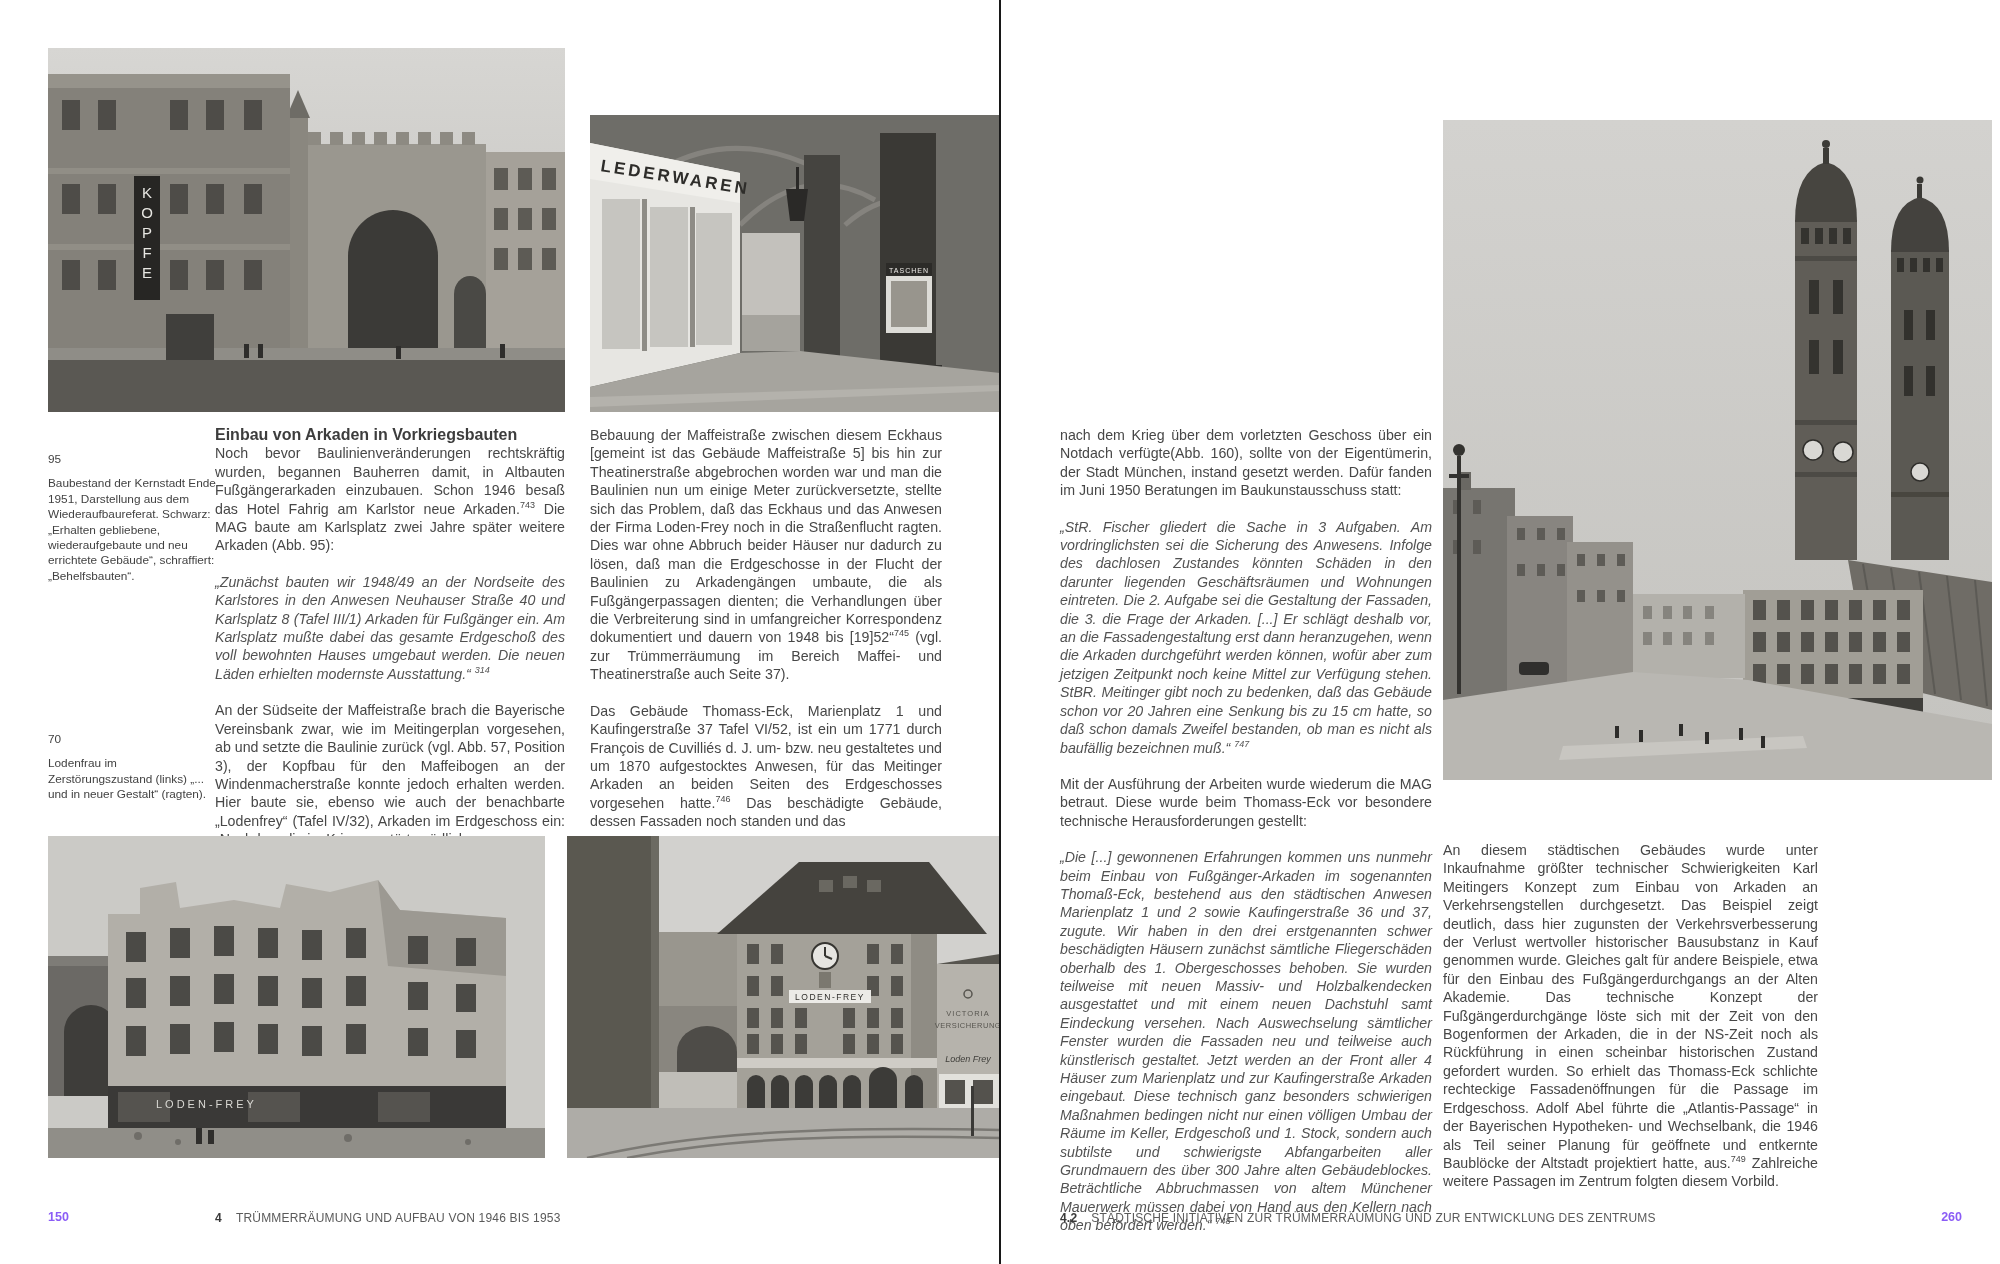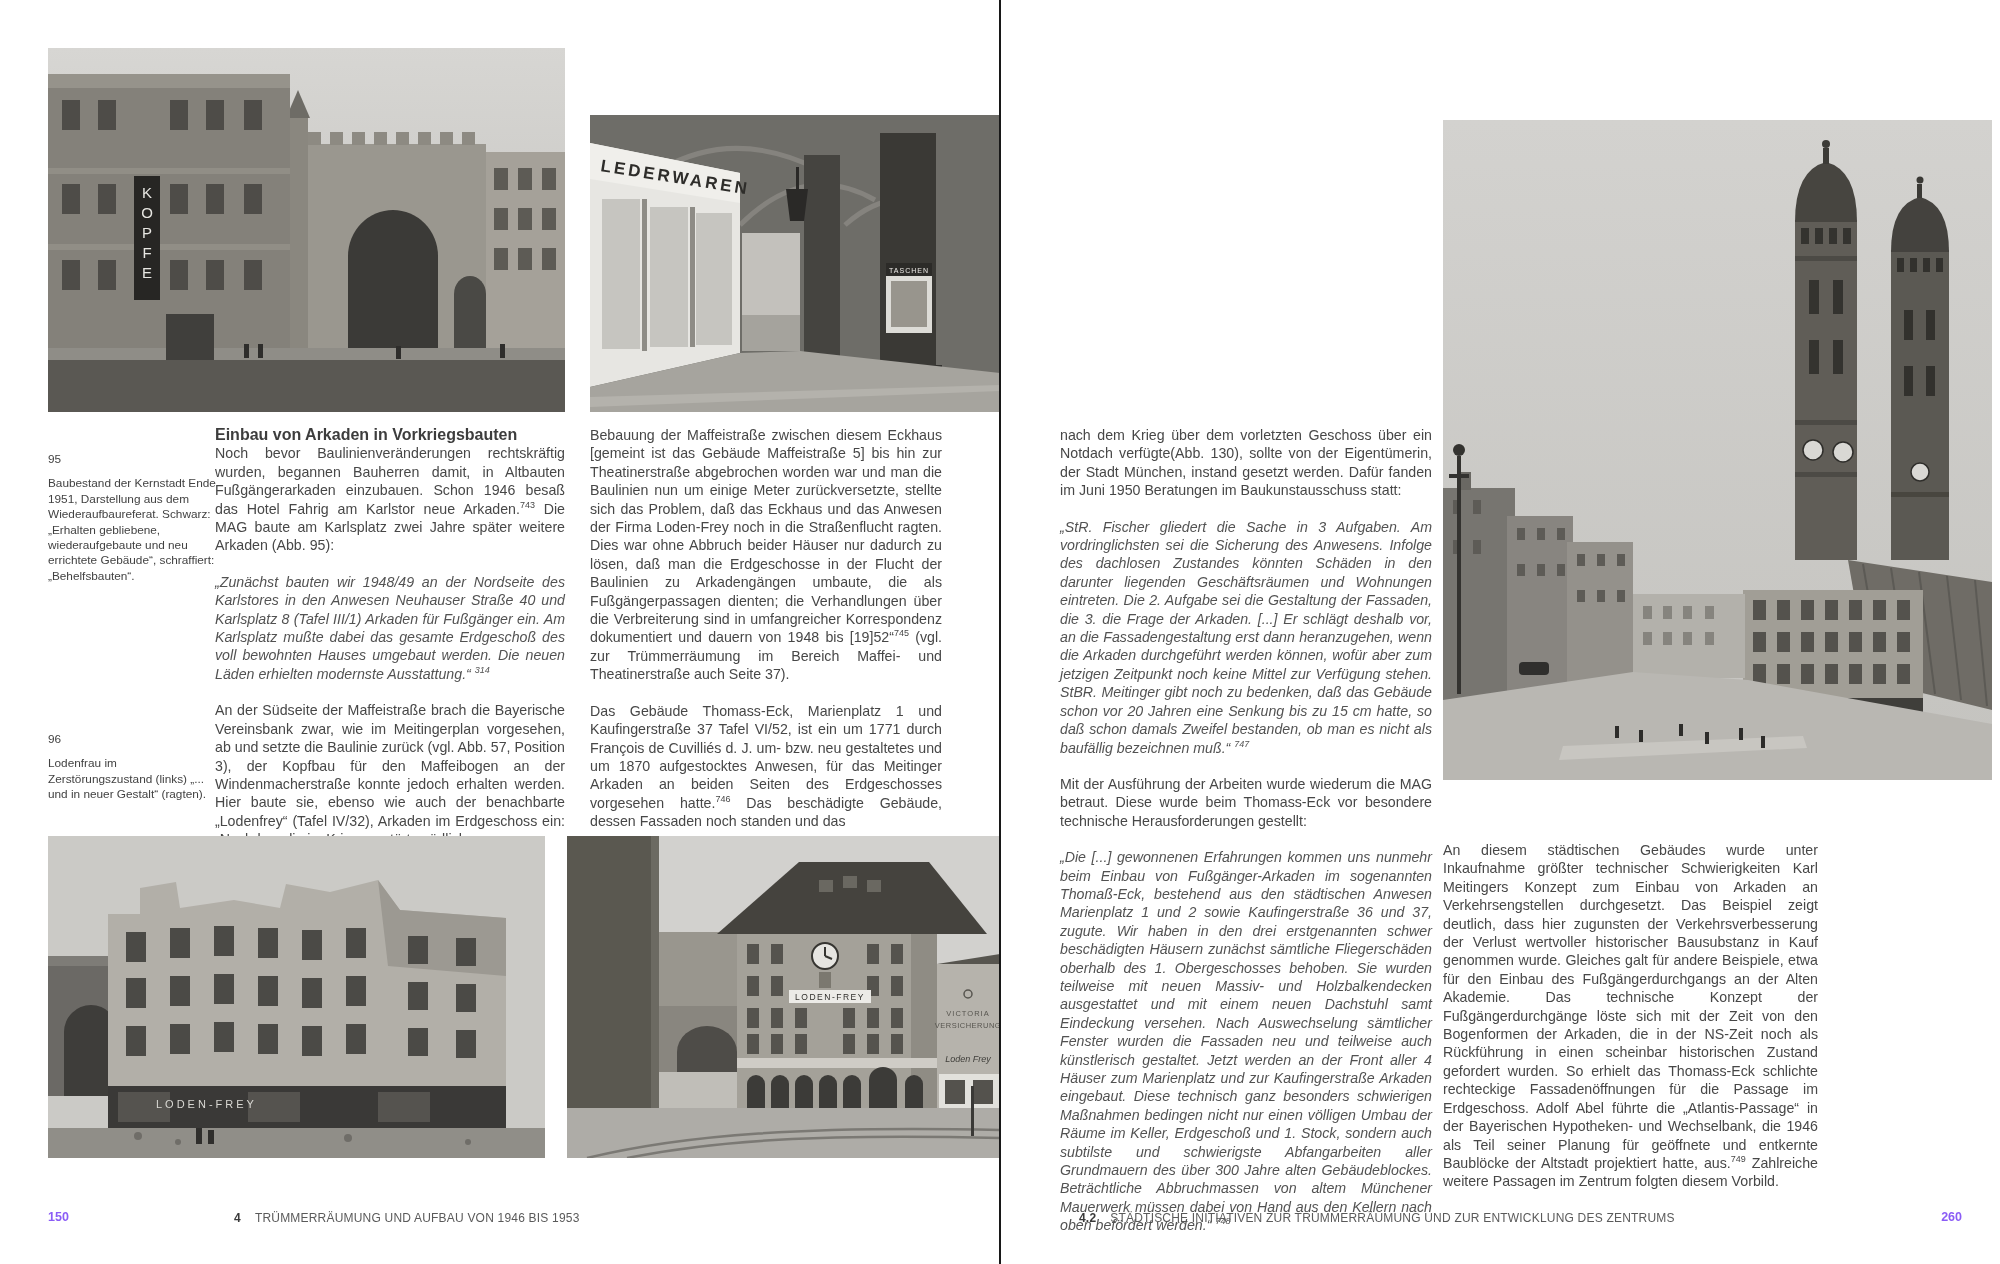--- a/index.html
+++ b/index.html
@@ -10,21 +10,21 @@
   .photo svg{display:block;width:100%;height:100%;}
   .bodycol{position:absolute;font-size:14.2px;line-height:18.4px;text-align:justify;
            color:#474747;hyphens:auto;}
   .bodycol p{margin:0 0 18px 0;}
   .bodycol p:last-child{margin-bottom:0;}
   .bodycol .quote{font-style:italic;color:#525252;}
   h3.colhead{margin:0;font-size:16px;line-height:18.4px;font-weight:bold;color:#3d3d3d;}
   sup{font-size:9px;line-height:0;vertical-align:super;}
   .caption{position:absolute;width:168px;font-size:11.8px;line-height:15.4px;color:#424242;text-align:left;}
   .caption .fignum{display:block;margin-bottom:9px;}
-  .footer{position:absolute;font-size:12px;letter-spacing:.2px;color:#5a5a5a;white-space:nowrap;margin-left:19px;}
+  .footer{position:absolute;font-size:12px;letter-spacing:.2px;color:#5a5a5a;white-space:nowrap;}
   .footer .num{font-weight:bold;color:#3a3a3a;margin-right:14px;}
   .pagenum{position:absolute;font-size:12.5px;font-weight:bold;color:#8b5cf6;}
   text{font-family:"Liberation Sans",sans-serif;}
 </style>
 </head>
 <body>
 
 <div id="spread">
 
   <div class="photo" style="left:48px;top:48px;width:517px;height:364px;">
@@ -145,21 +145,21 @@
       <polygon points="0,282 410,270 410,276 0,292" fill="#b4b2ac"></polygon>
     </svg>
   </div>
 
   <div class="caption" style="left:48px;top:452px;">
     <span class="fignum">95</span>
     <span>Baubestand der Kernstadt Ende 1951, Darstellung aus dem Wiederaufbaureferat. Schwarz: „Erhalten gebliebene, wiederaufgebaute und neu errichtete Gebäude“, schraffiert: „Behelfsbauten“.</span>
   </div>
 
   <div class="caption" style="left:48px;top:732px;">
-    <span class="fignum">96</span>
+    <span class="fignum">70</span>
     <span>Lodenfrau im Zerstörungszustand (links) „... und in neuer Gestalt“ (ragten).</span>
   </div>
 
   <div class="bodycol" style="left:215px;top:426px;width:350px;">
     <h3 class="colhead">Einbau von Arkaden in Vorkriegsbauten</h3>
     <p><span>Noch bevor Baulinienveränderungen rechtskräftig wurden, begannen Bauherren damit, in Altbauten Fußgängerarkaden einzubauen. Schon 1946 besaß das Hotel Fahrig am Karlstor neue Arkaden.</span><sup>743</sup><span> Die MAG baute am Karlsplatz zwei Jahre später weitere Arkaden (Abb. 95):</span></p>
     <p class="quote"><span>„Zunächst bauten wir 1948/49 an der Nordseite des Karlstores in den Anwesen Neuhauser Straße 40 und Karlsplatz 8 (Tafel III/1) Arkaden für Fußgänger ein. Am Karlsplatz mußte dabei das gesamte Erdgeschoß des voll bewohnten Hauses umgebaut werden. Die neuen Läden erhielten modernste Ausstattung.“ </span><sup>314</sup></p>
     <p>An der Südseite der Maffeistraße brach die Bayerische Vereinsbank zwar, wie im Meitingerplan vorgesehen, ab und setzte die Baulinie zurück (vgl. Abb. 57, Position 3), der Kopfbau für den Maffeibogen an der Windenmacherstraße konnte jedoch erhalten werden. Hier baute sie, ebenso wie auch der benachbarte „Lodenfrey“ (Tafel IV/32), Arkaden im Erdgeschoss ein: „Nachdem die im Krieg zerstörte südliche</p>
   </div>
 
@@ -309,21 +309,21 @@
   </div>
 
   <div class="pagenum" style="left:48px;top:1210px;">150</div>
   <div class="footer" style="left:215px;top:1211px;">
     <span class="num">4</span><span>TRÜMMERRÄUMUNG UND AUFBAU VON 1946 BIS 1953</span>
   </div>
 
   <div class="divider" style="left:999px;"></div>
 
   <div class="bodycol" style="left:1060px;top:426px;width:372px;">
-    <p>nach dem Krieg über dem vorletzten Geschoss über ein Notdach verfügte(Abb. 130), sollte von der Eigentümerin, der Stadt München, instand gesetzt werden. Dafür fanden im Juni 1950 Beratungen im Baukunstausschuss statt:</p>
+    <p>nach dem Krieg über dem vorletzten Geschoss über ein Notdach verfügte(Abb. 160), sollte von der Eigentümerin, der Stadt München, instand gesetzt werden. Dafür fanden im Juni 1950 Beratungen im Baukunstausschuss statt:</p>
     <p class="quote"><span>„StR. Fischer gliedert die Sache in 3 Aufgaben. Am vordringlichsten sei die Sicherung des Anwesens. Infolge des dachlosen Zustandes könnten Schäden in den darunter liegenden Geschäftsräumen und Wohnungen eintreten. Die 2. Aufgabe sei die Gestaltung der Fassaden, die 3. die Frage der Arkaden. [...] Er schlägt deshalb vor, an die Fassadengestaltung erst dann heranzugehen, wenn die Arkaden durchgeführt werden können, wofür aber zum jetzigen Zeitpunkt noch keine Mittel zur Verfügung stehen. StBR. Meitinger gibt noch zu bedenken, daß das Gebäude schon vor 20 Jahren eine Senkung bis zu 15 cm hatte, so daß schon damals Zweifel bestanden, ob man es nicht als baufällig bezeichnen muß.“ </span><sup>747</sup></p>
     <p>Mit der Ausführung der Arbeiten wurde wiederum die MAG betraut. Diese wurde beim Thomass-Eck vor besondere technische Herausforderungen gestellt:</p>
     <p class="quote"><span>„Die [...] gewonnenen Erfahrungen kommen uns nunmehr beim Einbau von Fußgänger-Arkaden im sogenannten Thomaß-Eck, bestehend aus den städtischen Anwesen Marienplatz 1 und 2 sowie Kaufingerstraße 36 und 37, zugute. Wir haben in den drei erstgenannten schwer beschädigten Häusern zunächst sämtliche Fliegerschäden oberhalb des 1. Obergeschosses behoben. Sie wurden teilweise mit neuen Massiv- und Holzbalkendecken ausgestattet und mit einem neuen Dachstuhl samt Eindeckung versehen. Nach Auswechselung sämtlicher Fenster wurden die Fassaden neu und teilweise auch künstlerisch gestaltet. Jetzt werden an der Front aller 4 Häuser zum Marienplatz und zur Kaufingerstraße Arkaden eingebaut. Diese technisch ganz besonders schwierigen Maßnahmen bedingen nicht nur einen völligen Umbau der Räume im Keller, Erdgeschoß und 1. Stock, sondern auch subtilste und schwierigste Abfangarbeiten aller Grundmauern des über 300 Jahre alten Gebäudeblockes. Beträchtliche Abbruchmassen von altem Münchener Mauerwerk müssen dabei von Hand aus den Kellern nach oben befördert werden.“ </span><sup>748</sup></p>
   </div>
 
   <div class="photo" style="left:1443px;top:120px;width:549px;height:660px;">
     <svg viewBox="0 0 549 660" preserveAspectRatio="none">
       <defs>
         <linearGradient id="skyE" x1="0" y1="0" x2="0" y2="1">
           <stop offset="0" stop-color="#d3d2cf"></stop>

